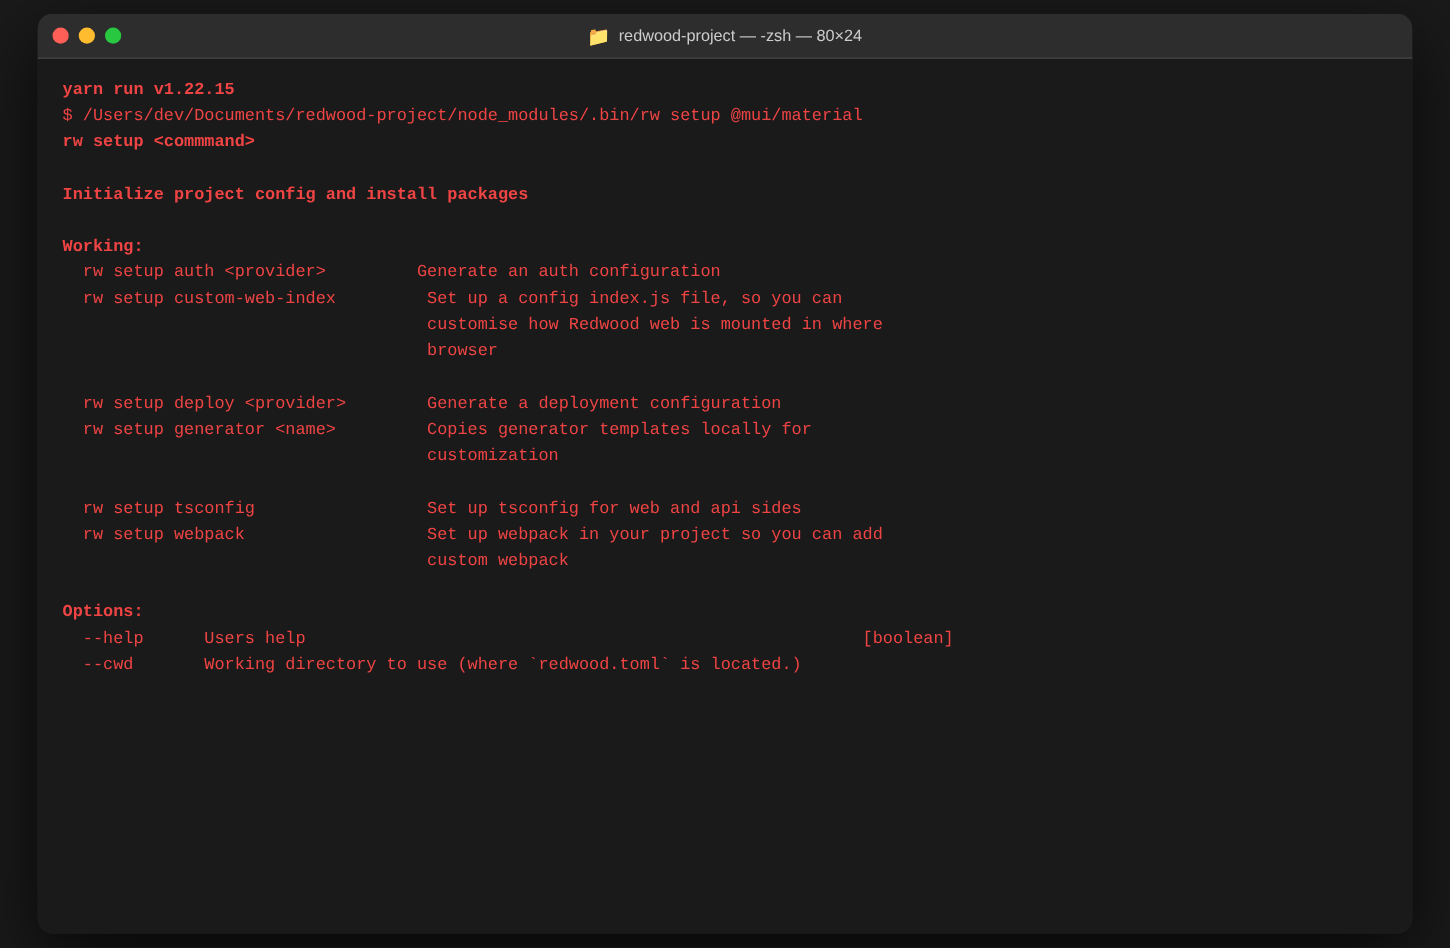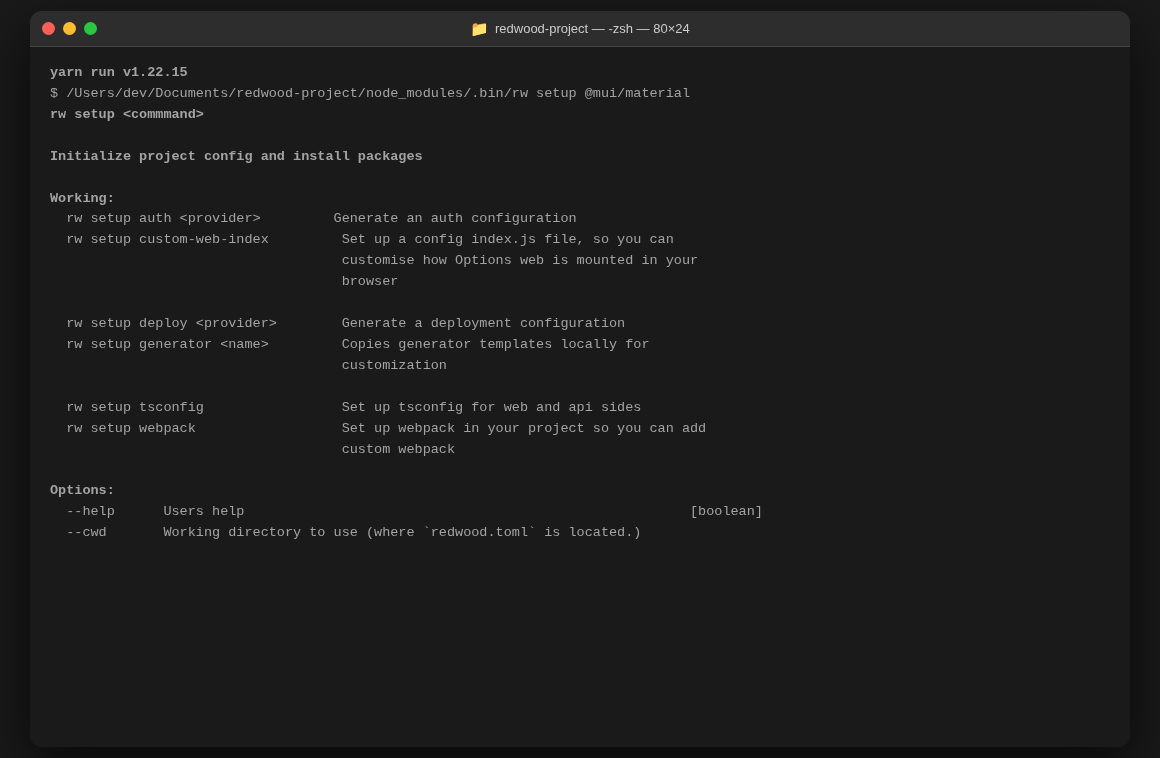--- a/index.html
+++ b/index.html
@@ -67,21 +67,21 @@
       color: #5aacff;
       font-size: 15px;
     }
 
     .terminal-body {
       background: #1a1a1a;
       padding: 16px 20px 16px 20px;
       font-family: 'Menlo', 'Monaco', 'Courier New', monospace;
       font-size: 13.5px;
       line-height: 1.55;
-      color: #a3a3a3;
+      color: #ef4444;
       min-height: 700px;
     }
 
     .line {
       white-space: pre;
       display: block;
     }
 
     .bold { font-weight: bold; }
     .blank { display: block; height: 1.55em; }
@@ -105,21 +105,21 @@
   <div class="terminal-body">
     <span class="line bold">yarn run v1.22.15</span>
     <span class="line">$ /Users/dev/Documents/redwood-project/node_modules/.bin/rw setup @mui/material</span>
     <span class="line bold">rw setup &lt;commmand&gt;</span>
     <span class="blank"></span>
     <span class="line bold">Initialize project config and install packages</span>
     <span class="blank"></span>
     <span class="line bold">Working:</span>
     <span class="line">  rw setup auth &lt;provider&gt;         Generate an auth configuration</span>
     <span class="line">  rw setup custom-web-index         Set up a config index.js file, so you can</span>
-    <span class="line">                                    customise how Options web is mounted in your</span>
+    <span class="line">                                    customise how Redwood web is mounted in where</span>
     <span class="line">                                    browser</span>
     <span class="blank"></span>
     <span class="line">  rw setup deploy &lt;provider&gt;        Generate a deployment configuration</span>
     <span class="line">  rw setup generator &lt;name&gt;         Copies generator templates locally for</span>
     <span class="line">                                    customization</span>
     <span class="blank"></span>
     <span class="line">  rw setup tsconfig                 Set up tsconfig for web and api sides</span>
     <span class="line">  rw setup webpack                  Set up webpack in your project so you can add</span>
     <span class="line">                                    custom webpack</span>
     <span class="blank"></span>

